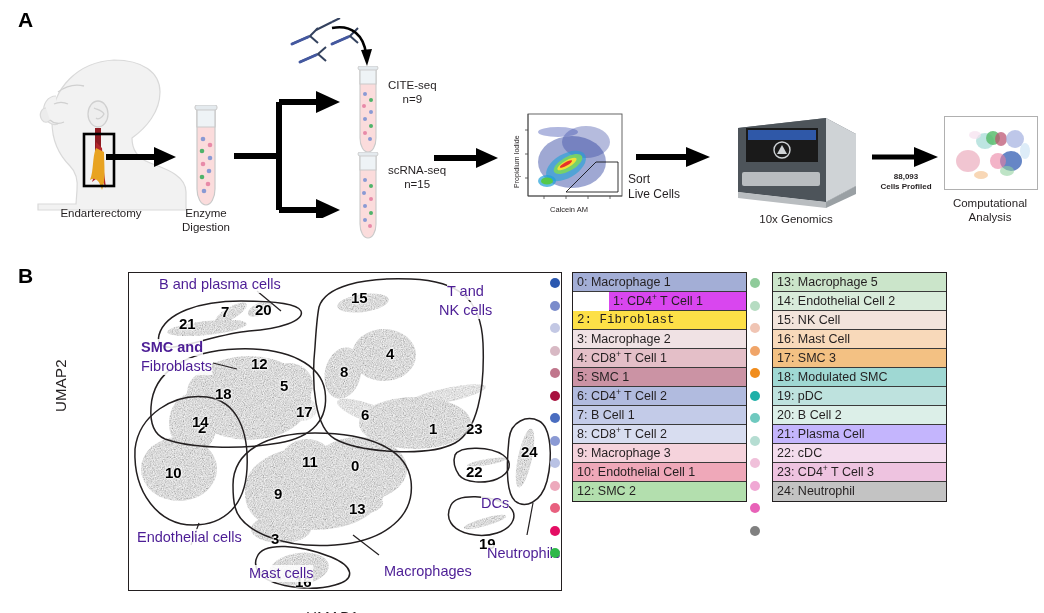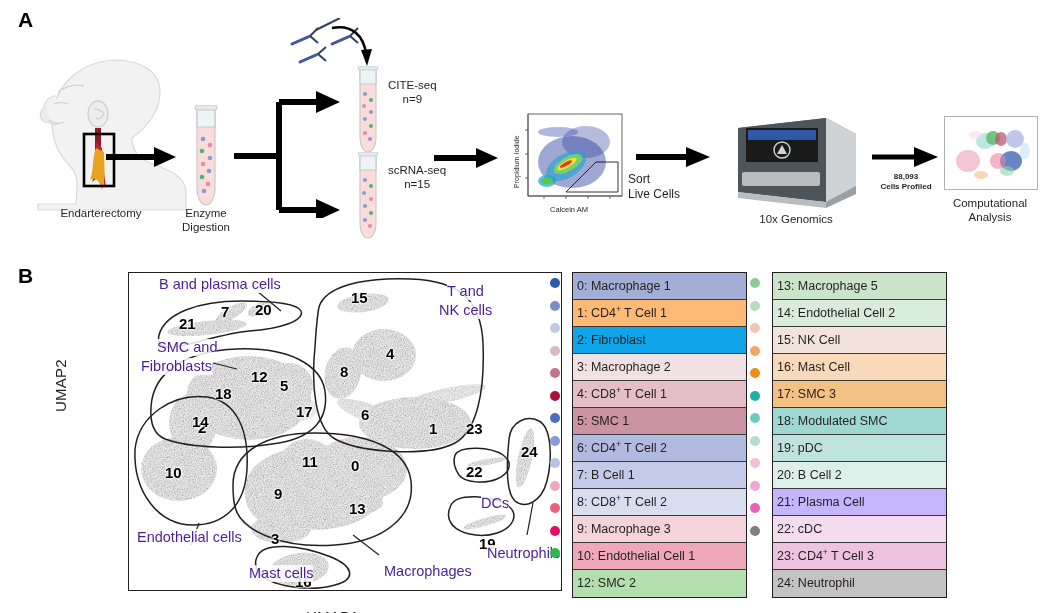--- a/index.html
+++ b/index.html
@@ -84,21 +84,21 @@
   #legend-col-left{left:0;}
   #legend-col-right{left:200px;}
   .legend-box{
     border:1.6px solid #231f20;
     background:#fff;
     width:175px;
     box-sizing:border-box;
   }
   .legend-row{
     display:flex;align-items:center;
-    height:27px;
+    height:19px;
     border-bottom:1px solid #3a3a3a;
     box-sizing:border-box;
     position:relative;
   }
   .legend-row:last-child{border-bottom:none;}
   .legend-text{
     font-size:12.5px;
     padding-left:4px;
     color:#231f20;
     white-space:nowrap;
@@ -439,38 +439,38 @@
         <div class="cluster-num" style="left: 69px; top: 146px;">2</div>
         <div class="cluster-num" style="left: 142px; top: 257px;">3</div>
         <div class="cluster-num" style="left: 257px; top: 72px;">4</div>
         <div class="cluster-num" style="left: 151px; top: 104px;">5</div>
         <div class="cluster-num" style="left: 232px; top: 133px;">6</div>
         <div class="cluster-num" style="left: 92px; top: 30px;">7</div>
         <div class="cluster-num" style="left: 211px; top: 90px;">8</div>
         <div class="cluster-num" style="left: 145px; top: 212px;">9</div>
         <div class="cluster-num" style="left: 36px; top: 191px;">10</div>
         <div class="cluster-num" style="left: 173px; top: 180px;">11</div>
-        <div class="cluster-num" style="left: 122px; top: 95px;">12</div>
+        <div class="cluster-num" style="left: 122px; top: 82px;">12</div>
         <div class="cluster-num" style="left: 220px; top: 227px;">13</div>
         <div class="cluster-num" style="left: 63px; top: 140px;">14</div>
         <div class="cluster-num" style="left: 222px; top: 16px;">15</div>
         <div class="cluster-num" style="left: 166px; top: 300px;">16</div>
         <div class="cluster-num" style="left: 167px; top: 130px;">17</div>
         <div class="cluster-num" style="left: 86px; top: 112px;">18</div>
         <div class="cluster-num" style="left: 350px; top: 262px;">19</div>
         <div class="cluster-num" style="left: 126px; top: 28px;">20</div>
         <div class="cluster-num" style="left: 50px; top: 42px;">21</div>
         <div class="cluster-num" style="left: 337px; top: 190px;">22</div>
         <div class="cluster-num" style="left: 337px; top: 147px;">23</div>
         <div class="cluster-num" style="left: 392px; top: 170px;">24</div>
       </div>
 
     <div id="group-labels">
         <div class="group-label" style="left: 30px; top: 3px;">B and plasma cells</div>
-        <div class="group-label" style="left: 28px; top: 66px;">SMC and</div>
+        <div class="group-label" style="left: 12px; top: 66px; font-weight: bold;">SMC and</div>
         <div class="group-label" style="left: 12px; top: 85px;">Fibroblasts</div>
         <div class="group-label" style="left: 318px; top: 10px; text-align: center;">T and</div>
         <div class="group-label" style="left: 310px; top: 29px;">NK cells</div>
         <div class="group-label" style="left: 8px; top: 256px;">Endothelial cells</div>
         <div class="group-label" style="left: 120px; top: 292px;">Mast cells</div>
         <div class="group-label" style="left: 255px; top: 290px;">Macrophages</div>
         <div class="group-label" style="left: 352px; top: 222px;">DCs</div>
         <div class="group-label" style="left: 358px; top: 272px;">Neutrophils</div>
       </div>
   </div>
@@ -489,24 +489,24 @@
           <div class="dot" style="background: rgb(185, 194, 228); top: 186px;"></div>
           <div class="dot" style="background: rgb(237, 169, 188); top: 208.5px;"></div>
           <div class="dot" style="background: rgb(232, 96, 127); top: 231px;"></div>
           <div class="dot" style="background: rgb(228, 13, 99); top: 253.5px;"></div>
           <div class="dot" style="background: rgb(47, 184, 74); top: 276px;"></div>
         </div>
       <div class="legend-box" id="legend-box-left">
           <div class="legend-row" style="background: rgb(163, 174, 214);">
             <span class="legend-text">0: Macrophage 1</span>
           </div>
-          <div class="legend-row" style="background: #fdba74;">
+          <div class="legend-row" style="background: #d946ef; margin-left: 36px;">
             <span class="legend-text">1: CD4<sup>+</sup> T Cell 1</span>
           </div>
-          <div class="legend-row" style="background: #0ea5e9;">
+          <div class="legend-row" style="background: #fde047; font-family: Liberation Mono, monospace;">
             <span class="legend-text">2: Fibroblast</span>
           </div>
           <div class="legend-row" style="background: rgb(240, 226, 228);">
             <span class="legend-text">3: Macrophage 2</span>
           </div>
           <div class="legend-row" style="background: rgb(228, 191, 200);">
             <span class="legend-text">4: CD8<sup>+</sup> T Cell 1</span>
           </div>
           <div class="legend-row" style="background: rgb(203, 147, 164);">
             <span class="legend-text">5: SMC 1</span>

